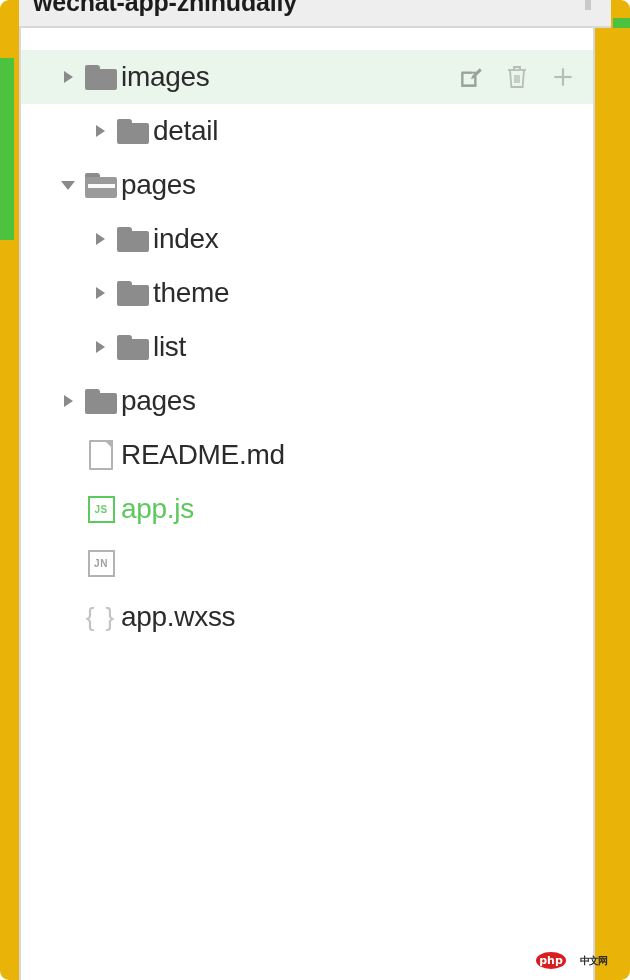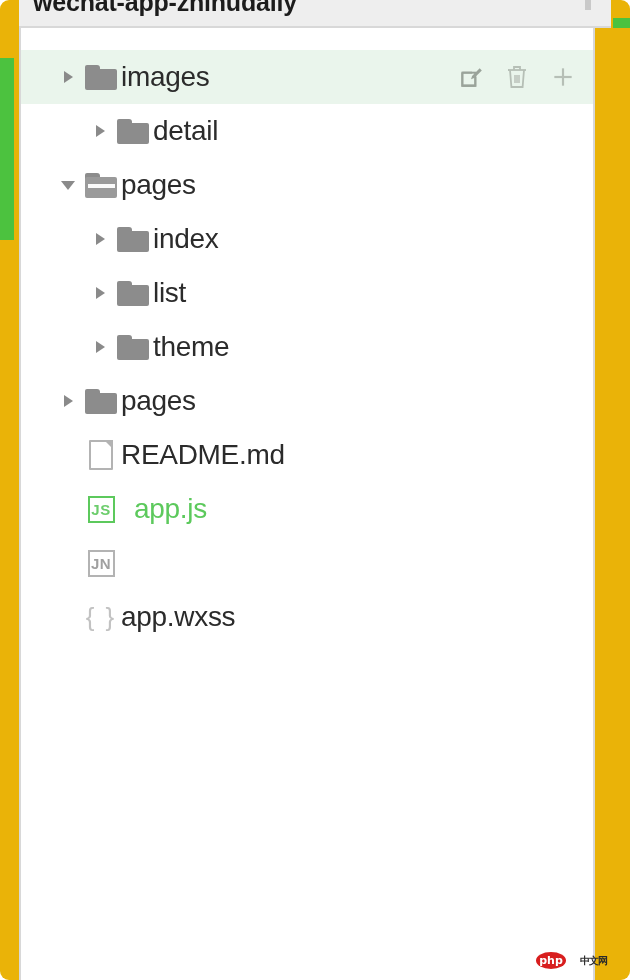--- a/index.html
+++ b/index.html
@@ -177,21 +177,21 @@
     border-left: 9px solid transparent;
     border-top: 9px solid #b3b3b3;
   }
 
   
   .badge {
     width: 27px;
     height: 27px;
     border: 2px solid #b3b3b3;
     color: #a0a0a0;
-    font-size: 15px;
+    font-size: 10px;
     font-weight: bold;
     display: flex;
     align-items: center;
     justify-content: center;
     letter-spacing: 0.5px;
   }
   .badge.js {
     border-color: #5cc95c;
     color: #6ccd6c;
   }
@@ -203,21 +203,21 @@
     letter-spacing: 2px;
     line-height: 1;
   }
 
   .label {
     font-size: 28px;
     color: #2b2b2b;
     white-space: nowrap;
     letter-spacing: -0.3px;
   }
-  .label.green { color: #5cc95c; margin-left: 13px; }
+  .label.green { color: #5cc95c; }
 
   
   .depth-0 { padding-left: 34px; }
   .depth-1 { padding-left: 66px; }
 
   
   .actions {
     margin-left: auto;
     display: flex;
     align-items: center;
@@ -356,33 +356,33 @@
         <div class="row depth-1">
           <div class="twisty">
             <div class="tri-right"></div>
           </div>
           <div class="icon-wrap">
             <div class="folder">
               <div class="tab"></div>
               <div class="body"></div>
             </div>
           </div>
+          <div class="label">theme</div>
+        </div>
+        <div class="row depth-1">
+          <div class="twisty">
+            <div class="tri-right"></div>
+          </div>
+          <div class="icon-wrap">
+            <div class="folder">
+              <div class="tab"></div>
+              <div class="body"></div>
+            </div>
+          </div>
           <div class="label">list</div>
-        </div>
-        <div class="row depth-1">
-          <div class="twisty">
-            <div class="tri-right"></div>
-          </div>
-          <div class="icon-wrap">
-            <div class="folder">
-              <div class="tab"></div>
-              <div class="body"></div>
-            </div>
-          </div>
-          <div class="label">theme</div>
         </div>
         <div class="row depth-0">
           <div class="twisty">
             <div class="tri-right"></div>
           </div>
           <div class="icon-wrap">
             <div class="folder">
               <div class="tab"></div>
               <div class="body"></div>
             </div>

